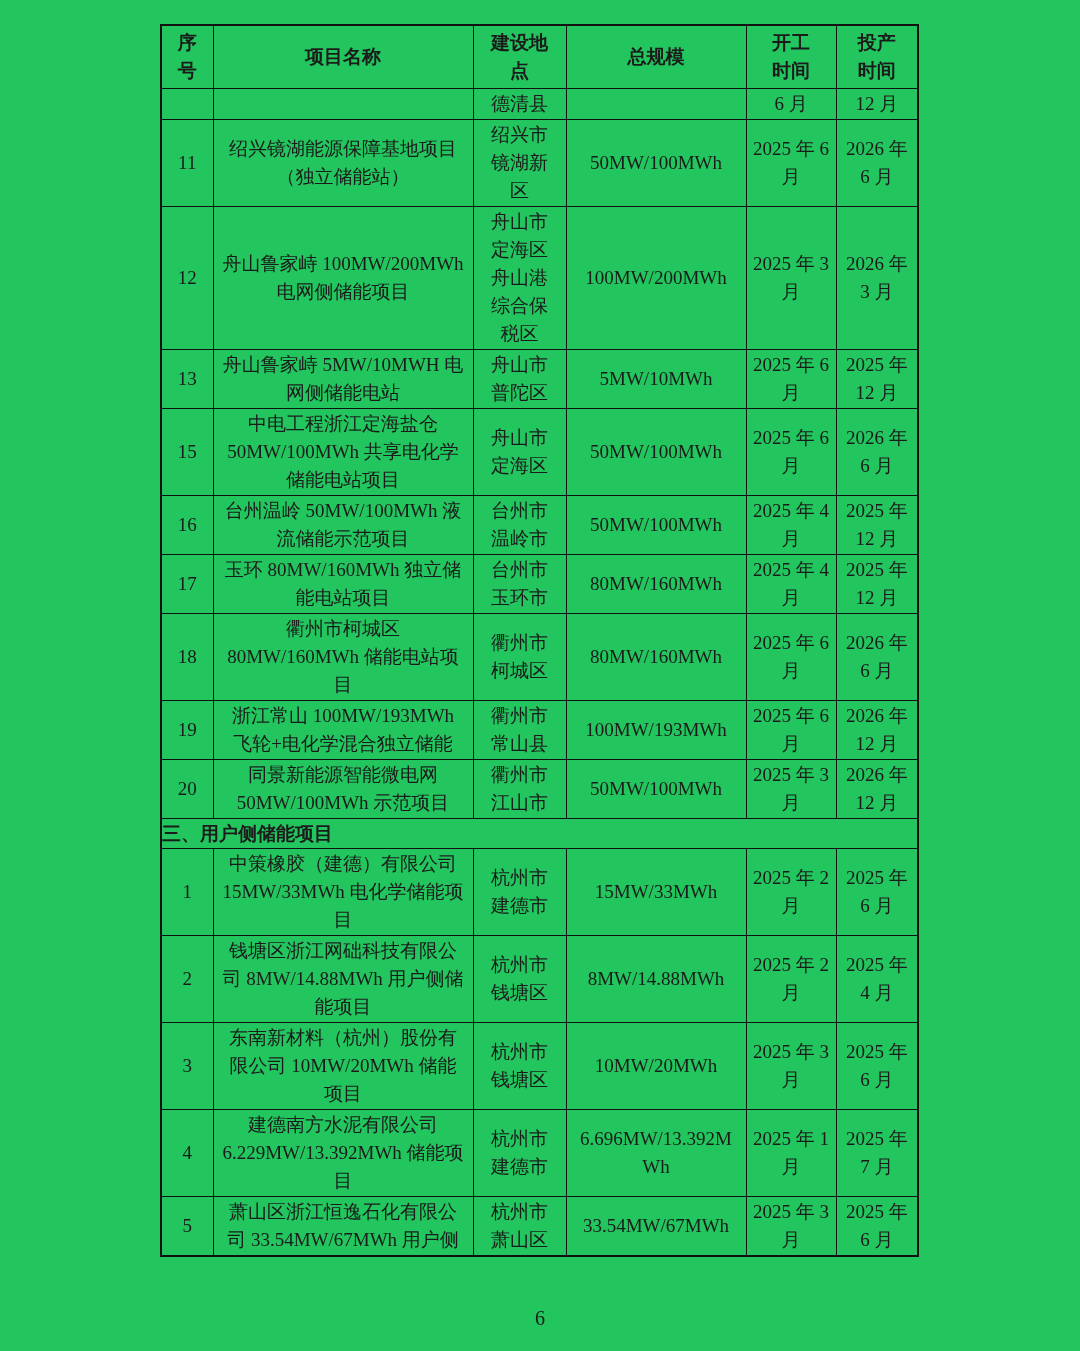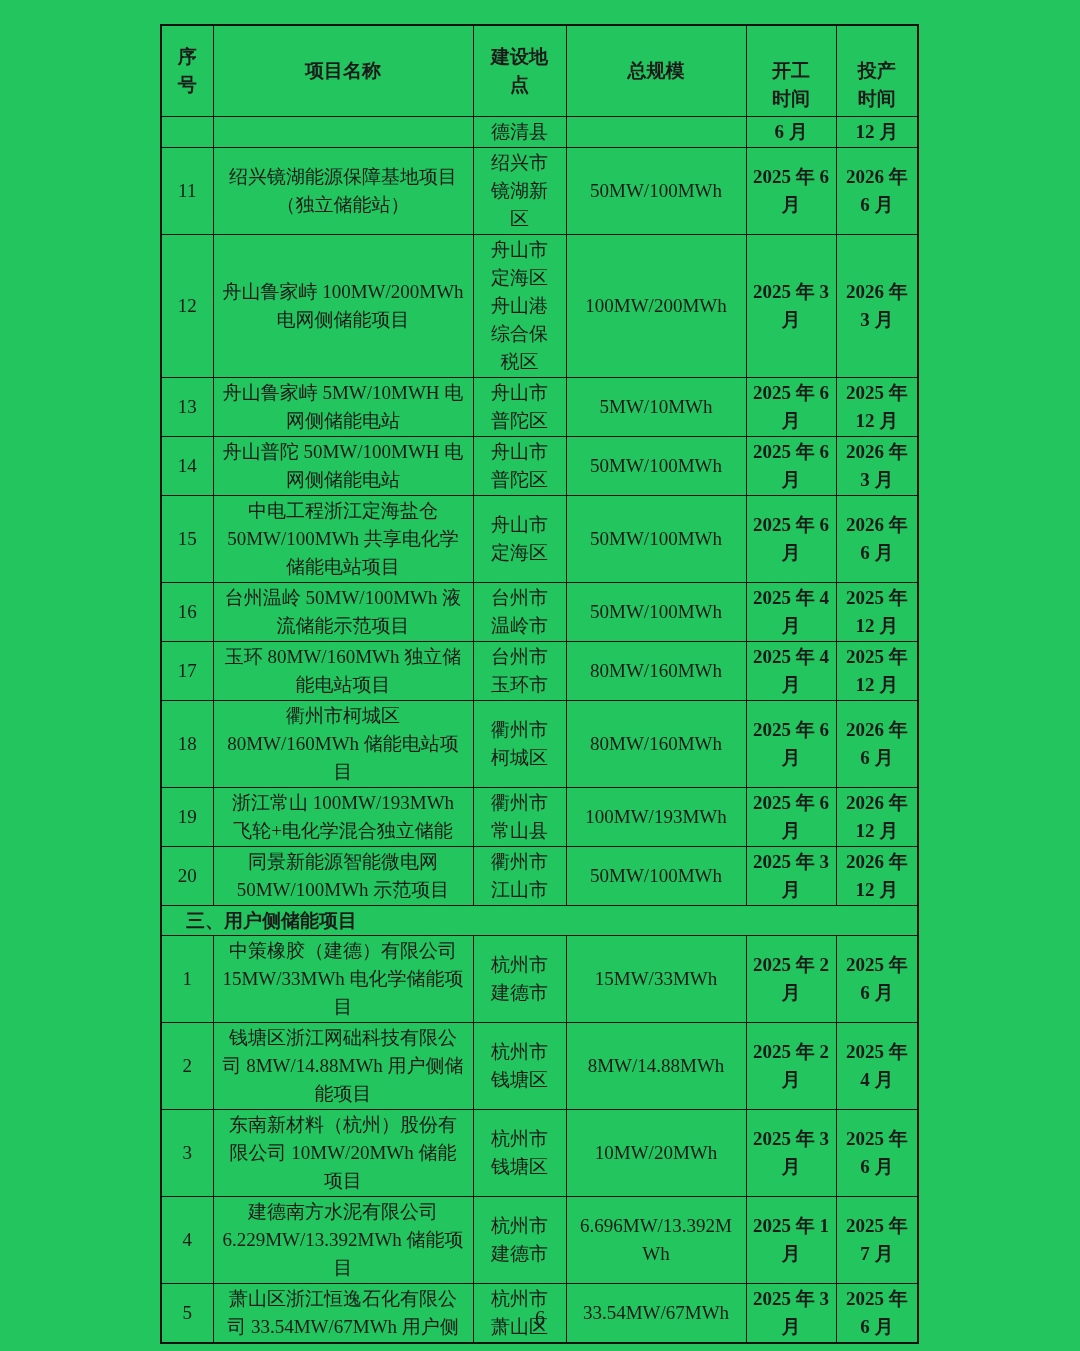--- a/index.html
+++ b/index.html
@@ -32,28 +32,28 @@
     word-break: normal;
     overflow-wrap: break-word;
   }
   thead th {
     font-family: "Liberation Sans", "DejaVu Sans", sans-serif;
     font-weight: bold;
     padding: 3px 2px;
   }
   td.name { padding: 1px 8px; }
   td.loc, th.loc { padding: 1px 14px; margin-left: 36px; }
-  td.time { padding: 1px 4px; font-weight: bold; }
+  td.time { padding: 1px 4px; }
   .w1 { display: inline-block; width: 22px; }  
-  .w2 { display: inline-block; width: 42px; margin-top: 28px; }  
+  .w2 { display: inline-block; width: 42px; }  
   tr.section-row td {
     text-align: left;
     font-family: "Liberation Sans", "DejaVu Sans", sans-serif;
     font-weight: bold;
-    padding: 1px 24px;
+    padding: 1px 0;
     line-height: 27px;
   }
   .page-number {
     position: absolute;
     left: 0;
     top: 1306px;
     width: 1080px;
     text-align: center;
     font-size: 20px;
     line-height: 24px;
@@ -110,28 +110,20 @@
       </tr>
       <tr>
         <td>13</td>
         <td class="name">舟山鲁家峙 5MW/10MWH 电网侧储能电站</td>
         <td class="loc">舟山市普陀区</td>
         <td>5MW/10MWh</td>
         <td class="time">2025 年 6 月</td>
         <td class="time">2025 年 12 月</td>
       </tr>
       <tr>
-        <td>14</td>
-        <td class="name">舟山普陀 50MW/100MWH 电网侧储能电站</td>
-        <td class="loc">舟山市普陀区</td>
-        <td>50MW/100MWh</td>
-        <td class="time">2025 年 6 月</td>
-        <td class="time">2026 年 3 月</td>
-      </tr>
-      <tr>
         <td>15</td>
         <td class="name">中电工程浙江定海盐仓 50MW/100MWh 共享电化学储能电站项目</td>
         <td class="loc">舟山市定海区</td>
         <td>50MW/100MWh</td>
         <td class="time">2025 年 6 月</td>
         <td class="time">2026 年 6 月</td>
       </tr>
       <tr>
         <td>16</td>
         <td class="name">台州温岭 50MW/100MWh 液流储能示范项目</td>

